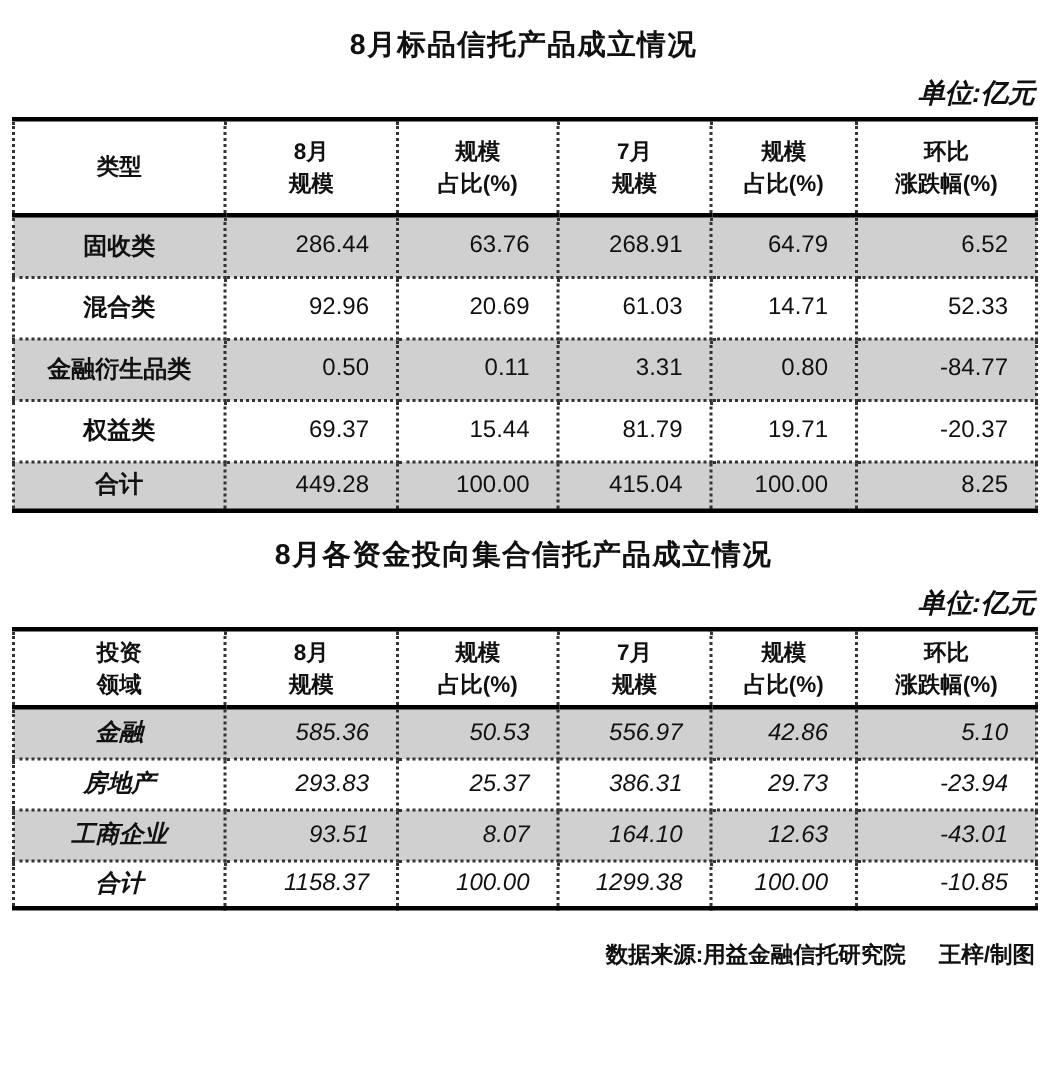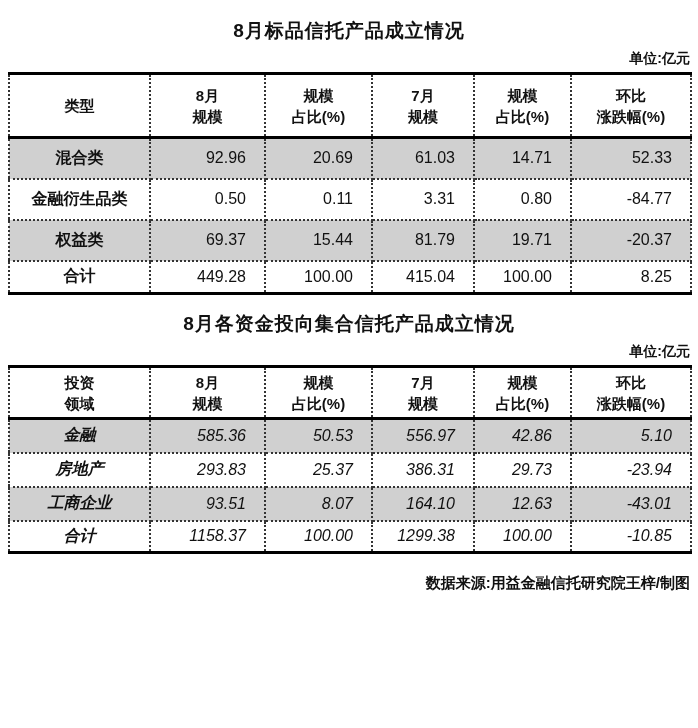--- a/index.html
+++ b/index.html
@@ -16,22 +16,23 @@
     text-align: center;
     font-size: 19px;
     font-weight: bold;
     letter-spacing: 1px;
     line-height: 26px;
   }
   .unit {
     width: 682px;
     margin: 6px 0 4px 8px;
     text-align: right;
-    font-size: 14px;
-    font-weight: bold;
+    font-size: 18px;
+    font-weight: bold;
+    font-style: italic;
   }
 
   table.data {
     table-layout: fixed;
     width: 682px;
     margin-left: 8px;
     border-collapse: collapse;
     border: 2px dotted #333;
     border-top: 3px solid #000;
     border-bottom: 3px solid #000;
@@ -70,21 +71,21 @@
 
   .gap { height: 16px; }
 
   .footer {
     width: 682px;
     margin: 20px 0 0 8px;
     text-align: right;
     font-size: 15px;
     font-weight: bold;
   }
-  .footer .credit { }
+  .footer .credit { margin-left: 22px; }
 </style>
 </head>
 <body>
 
 <div class="sheet">
 
   <div class="tbl-title">8月标品信托产品成立情况</div>
   <div class="unit">单位:亿元</div>
 
   <table class="data t1">
@@ -106,20 +107,28 @@
         <th>7月
 规模</th>
         <th>规模
 占比(%)</th>
         <th>环比
 涨跌幅(%)</th>
       </tr>
     </thead>
     <tbody>
       <tr>
+        <td class="lbl">固收类</td>
+        <td class="num">286.44</td>
+        <td class="num">63.76</td>
+        <td class="num">268.91</td>
+        <td class="num">64.79</td>
+        <td class="num">6.52</td>
+      </tr>
+      <tr>
         <td class="lbl">混合类</td>
         <td class="num">92.96</td>
         <td class="num">20.69</td>
         <td class="num">61.03</td>
         <td class="num">14.71</td>
         <td class="num">52.33</td>
       </tr>
       <tr>
         <td class="lbl">金融衍生品类</td>
         <td class="num">0.50</td>

